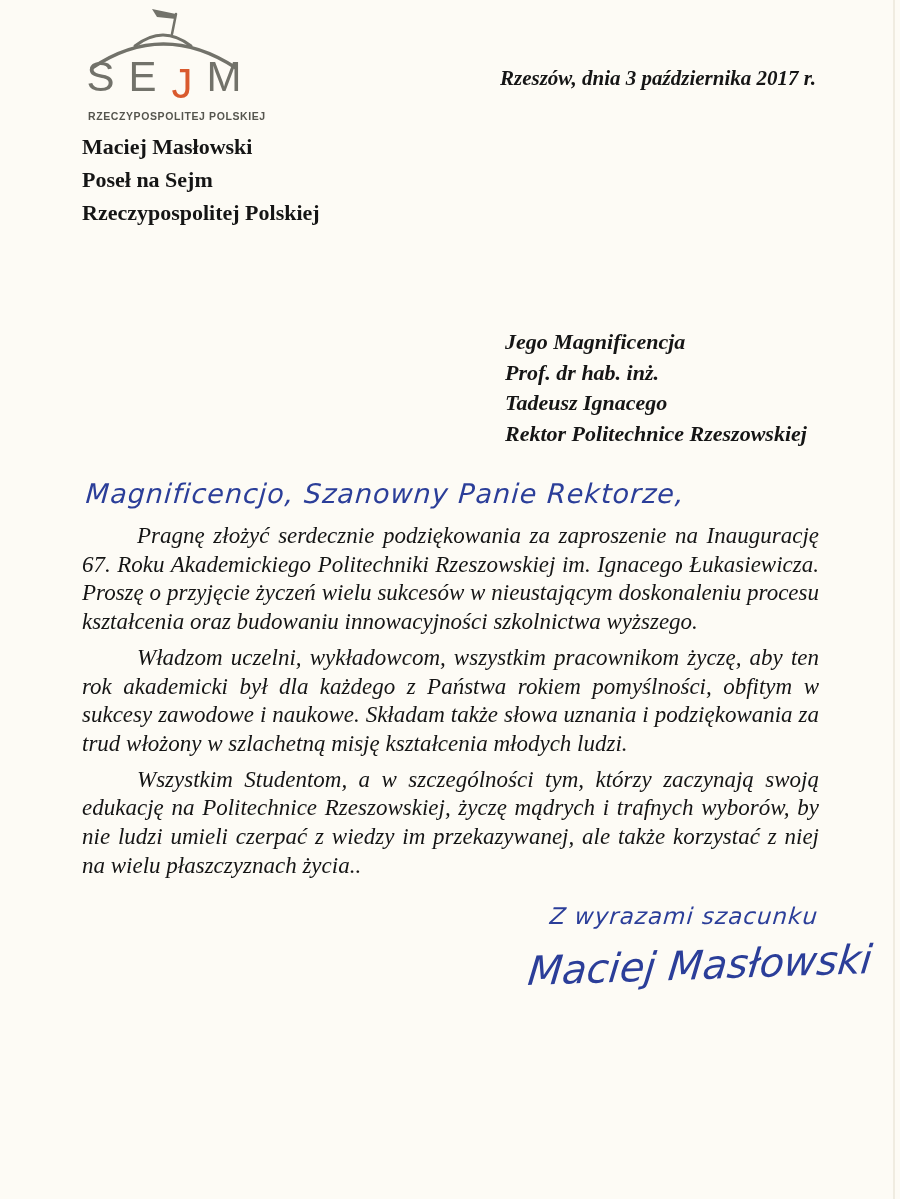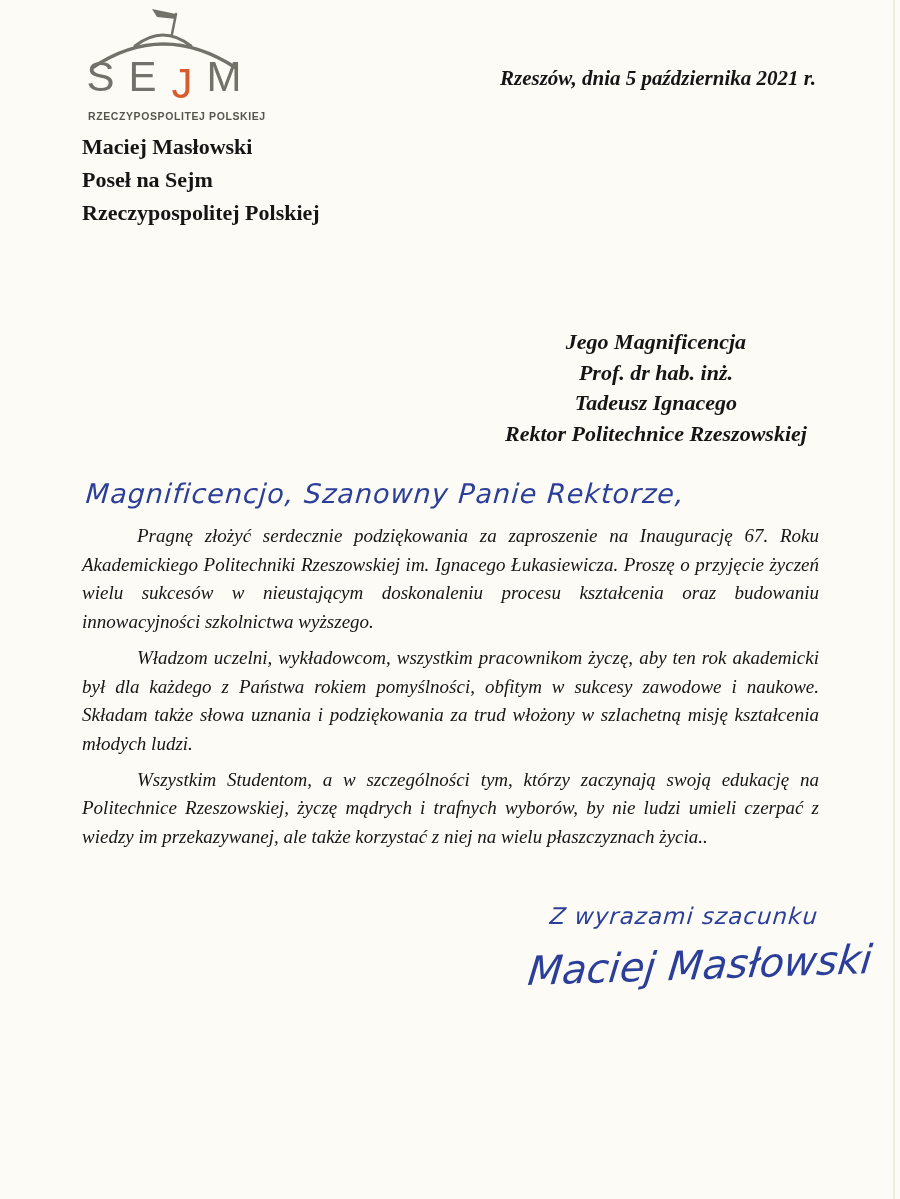--- a/index.html
+++ b/index.html
@@ -57,21 +57,21 @@
     font-size:21px;font-weight:bold;font-style:italic;
   }
 
   .sender{
     position:absolute;left:82px;top:130px;
     font-size:22px;font-weight:bold;line-height:33px;
   }
 
   .recipient{
     position:absolute;left:505px;top:327px;
-    font-size:22px;font-weight:bold;font-style:italic;line-height:30.5px;text-align:center;
+    font-size:22px;font-weight:bold;font-style:italic;line-height:30.5px;
   }
 
   
   .handwritten{
     font-family:"DejaVu Sans", cursive;
     font-style:italic;
     color:var(--ink);
     letter-spacing:1px;
   }
   .greeting{
@@ -87,21 +87,21 @@
   .signature{
     position:absolute;left:528px;top:942px;
     font-size:40px;letter-spacing:0;
     transform:rotate(-2deg) skewX(-8deg);
     white-space:nowrap;
   }
 
   
   .letter-body{
     position:absolute;left:82px;top:522px;width:737px;
-    font-style:italic;font-size:19px;line-height:28.7px;
+    font-style:italic;font-size:23px;line-height:28.7px;
     text-align:justify;
   }
   .letter-body p{margin:0 0 7px 0;text-indent:55px;}
 </style>
 </head>
 <body>
 
 <div class="page">
 
   <div class="scan-edge"></div>
@@ -121,21 +121,21 @@
     <div class="logo-letters">
       <span class="lt">S</span>
       <span class="lt">E</span>
       <span class="j-bar"></span>
       <span class="lt j">J</span>
       <span class="lt">M</span>
     </div>
     <div class="logo-caption">RZECZYPOSPOLITEJ POLSKIEJ</div>
   </div>
 
-  <div class="dateline">Rzeszów, dnia 5 października 2021 r.</div>
+  <div class="dateline">Rzeszów, dnia 3 października 2017 r.</div>
 
   <div class="sender">
     <div>Maciej Masłowski</div>
     <div>Poseł na Sejm</div>
     <div>Rzeczypospolitej Polskiej</div>
   </div>
 
   <div class="recipient">
     <div>Jego Magnificencja</div>
     <div>Prof. dr hab. inż.</div>

